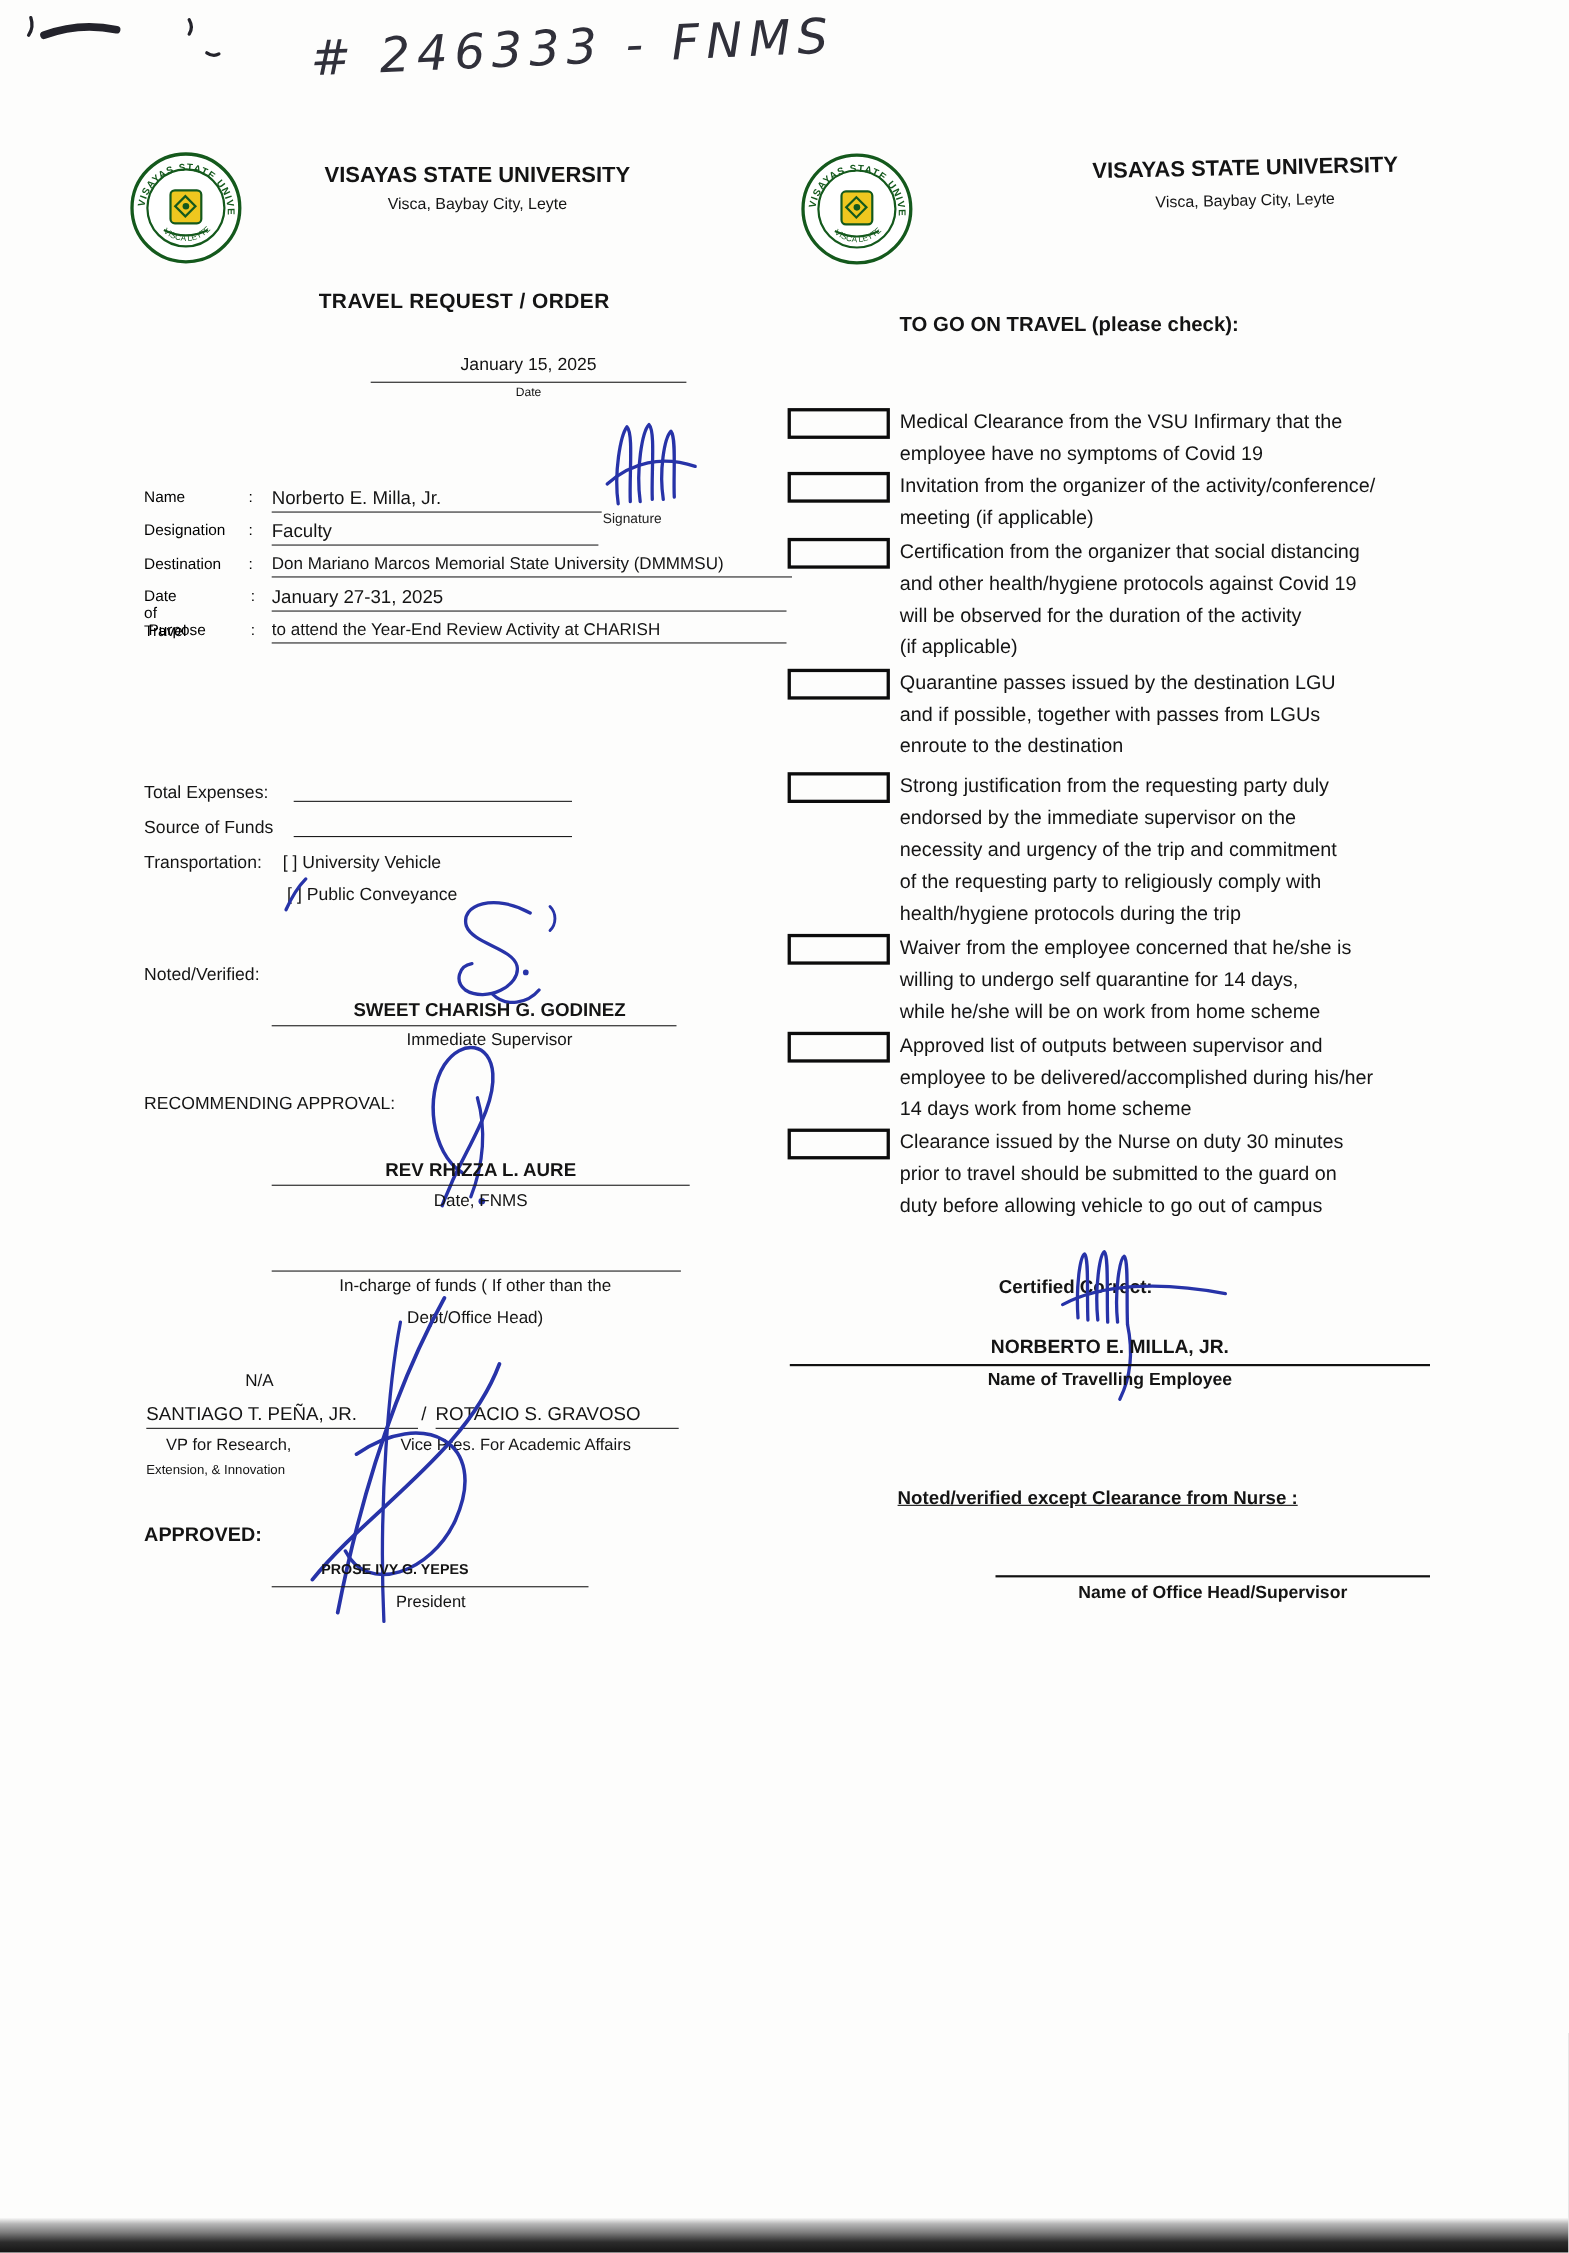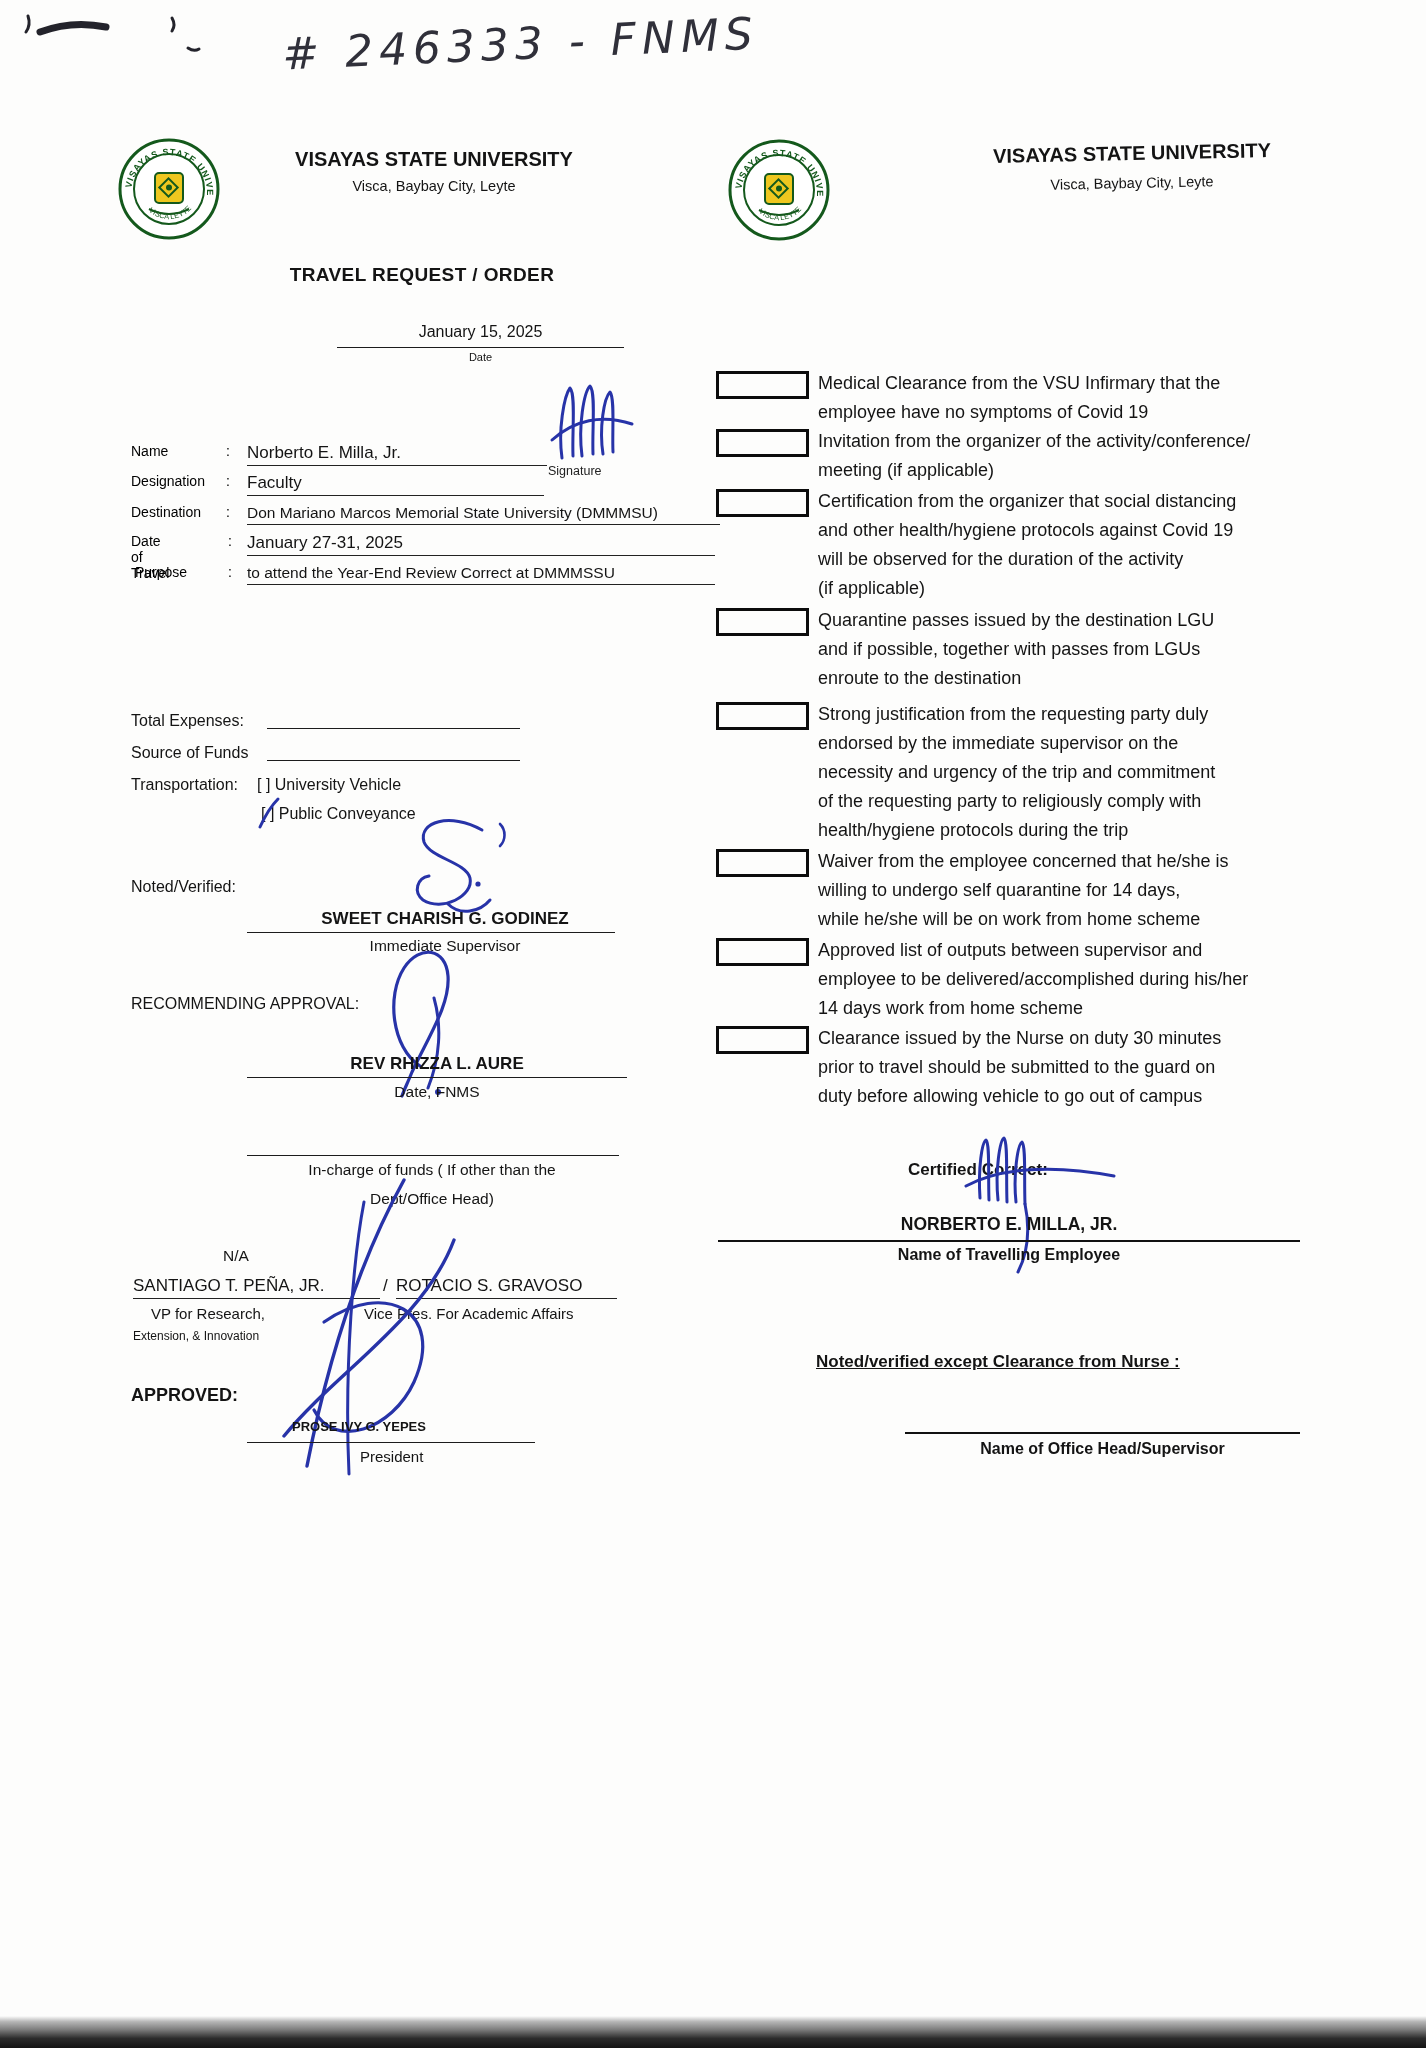--- a/index.html
+++ b/index.html
@@ -98,21 +98,21 @@
     <span class="abs val-line" style="left:247px;width:473px;font-size:15.5px">Don Mariano Marcos Memorial State University (DMMMSU)</span>
   </div>
   <div class="abs" style="left:0;top:533px">
     <span class="abs field-label" style="left:131px">Date of Travel</span>
     <span class="abs field-label" style="left:228px">:</span>
     <span class="abs field-value val-line" style="left:247px;width:468px">January 27-31, 2025</span>
   </div>
   <div class="abs" style="left:0;top:564px">
     <span class="abs field-label" style="left:135px">Purpose</span>
     <span class="abs field-label" style="left:228px">:</span>
-    <span class="abs val-line" style="left:247px;width:468px;font-size:15.5px">to attend the Year-End Review Correct at DMMMSSU</span>
+    <span class="abs val-line" style="left:247px;width:468px;font-size:15.5px">to attend the Year-End Review Activity at CHARISH</span>
   </div>
 
   <div class="abs" style="left:131px;top:712px;font-size:16px">Total Expenses:</div>
   <div class="abs rule" style="left:267px;top:712px;width:253px;height:16px"></div>
 
   <div class="abs" style="left:131px;top:744px;font-size:16px">Source of Funds</div>
   <div class="abs rule" style="left:267px;top:744px;width:253px;height:16px"></div>
 
   <div class="abs" style="left:131px;top:776px;font-size:16px">Transportation:</div>
   <div class="abs" style="left:257px;top:776px;font-size:16px">[ ] University Vehicle</div>
@@ -172,20 +172,21 @@
   <div class="abs rule" style="left:247px;top:1422px;width:288px;height:20px"></div>
   <div class="abs" style="left:360px;top:1448px;font-size:15px">President</div>
 
   <svg class="abs" style="left:727px;top:138px" width="104" height="104">
       <use href="#vsu-seal"></use>
     </svg>
 
   <div class="abs b ctr" style="left:952px;top:142px;width:360px;font-size:20px;transform:rotate(-1.2deg)">VISAYAS STATE UNIVERSITY</div>
   <div class="abs ctr" style="left:952px;top:175px;width:360px;font-size:14.5px;transform:rotate(-1.2deg)">Visca, Baybay City, Leyte</div>
 
+  <div class="abs b ctr" style="left:702px;top:284px;width:540px;font-size:18.5px">TO GO ON TRAVEL (please check):</div>
 
   <div class="chk-item" style="top:371px">
     <span class="chk-box"></span>
     <span class="chk-text">Medical Clearance from the VSU Infirmary that the
 employee have no symptoms of Covid 19</span>
   </div>
   <div class="chk-item" style="top:429px">
     <span class="chk-box"></span>
     <span class="chk-text">Invitation from the organizer of the activity/conference/
 meeting (if applicable)</span>

